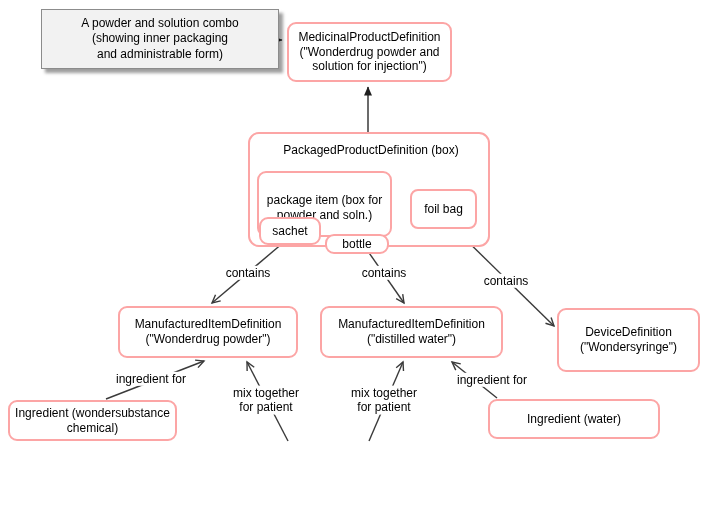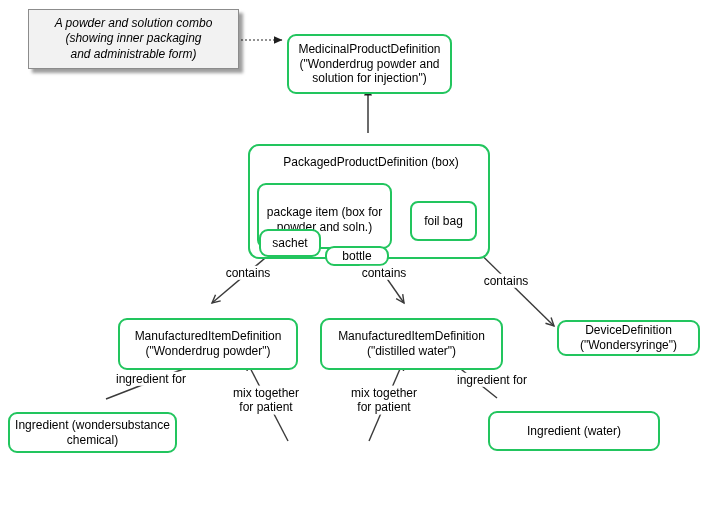--- a/index.html
+++ b/index.html
@@ -3,24 +3,24 @@
 <meta charset="utf-8">
 <style>
   html,body { margin:0; padding:0; background:#ffffff; }
   #canvas {
     position:relative; width:721px; height:512px; background:#ffffff;
     font-family:"Liberation Sans", sans-serif; color:#000000; overflow:hidden;
   }
   svg.wires { position:absolute; left:0; top:0; width:721px; height:512px; }
   .node {
     position:absolute; box-sizing:border-box;
-    background:#ffffff; border:2px solid #22c55e; border-radius:9px;
+    background:#ffffff; border:2px solid #fca5a5; border-radius:9px;
     display:flex; align-items:center; justify-content:center;
     text-align:center; white-space:pre-line;
-    font-size:12px; line-height:1.22;margin-top:12px;
+    font-size:12px; line-height:1.22;
   }
   .container-node { background:#ffffff; }
   .container-label {
     position:absolute; left:4px; right:0; top:9px;
     text-align:center; font-size:12px; white-space:pre-line;
   }
   .top-align { align-items:flex-start; padding-top:20px; }
   .note {
     position:absolute; box-sizing:border-box;
     background:#f2f2f2; border:1px solid #8c8c8c;
@@ -53,21 +53,21 @@
     <line x1="368" y1="133" x2="368" y2="87" stroke="#3a3a3a" stroke-width="1.5" marker-end="url(#mFill)"></line>
     <line x1="290" y1="237" x2="212" y2="303" stroke="#3a3a3a" stroke-width="1.4" marker-end="url(#mOpen)"></line>
     <line x1="358" y1="237" x2="404" y2="303" stroke="#3a3a3a" stroke-width="1.4" marker-end="url(#mOpen)"></line>
     <line x1="455" y1="229" x2="554" y2="326" stroke="#3a3a3a" stroke-width="1.4" marker-end="url(#mOpen)"></line>
     <line x1="106" y1="399" x2="204" y2="361" stroke="#3a3a3a" stroke-width="1.4" marker-end="url(#mOpen)"></line>
     <line x1="288" y1="441" x2="247" y2="362" stroke="#3a3a3a" stroke-width="1.4" marker-end="url(#mOpen)"></line>
     <line x1="369" y1="441" x2="403" y2="362" stroke="#3a3a3a" stroke-width="1.4" marker-end="url(#mOpen)"></line>
     <line x1="497" y1="398" x2="452" y2="362" stroke="#3a3a3a" stroke-width="1.4" marker-end="url(#mOpen)"></line>
   </svg>
 
-  <div class="note" style="left:28px; top:9px; width:211px; height:60px;font-style:italic;">A powder and solution combo
+  <div class="note" style="left:41px; top:9px; width:238px; height:60px;">A powder and solution combo
 (showing inner packaging
 and administrable form)</div>
 
   <div class="node" style="left:287px; top:22px; width:165px; height:60px;">MedicinalProductDefinition
 ("Wonderdrug powder and
 solution for injection")</div>
 
   <div class="node container-node" style="left:248px; top:132px; width:242px; height:115px; border-radius:11px;">
     <span class="container-label">PackagedProductDefinition (box)</span>
   </div>
@@ -80,21 +80,21 @@
   <div class="node" style="left:325px; top:234px; width:64px; height:20px; border-radius:9px;">bottle</div>
 
   <div class="node" style="left:410px; top:189px; width:67px; height:40px; border-radius:8px;">foil bag</div>
 
   <div class="node" style="left:118px; top:306px; width:180px; height:52px;">ManufacturedItemDefinition
 ("Wonderdrug powder")</div>
 
   <div class="node" style="left:320px; top:306px; width:183px; height:52px;">ManufacturedItemDefinition
 ("distilled water")</div>
 
-  <div class="node" style="left:557px; top:308px; width:143px; height:36px;">DeviceDefinition
+  <div class="node" style="left:557px; top:308px; width:143px; height:64px;">DeviceDefinition
 ("Wondersyringe")</div>
 
   <div class="node" style="left:488px; top:399px; width:172px; height:40px;">Ingredient (water)</div>
 
   <div class="node" style="left:8px; top:400px; width:169px; height:41px;">Ingredient (wondersubstance
 chemical)</div>
 
 
   <div class="edge-label" style="left:248px; top:273px;">contains</div>
   <div class="edge-label" style="left:384px; top:273px;">contains</div>

